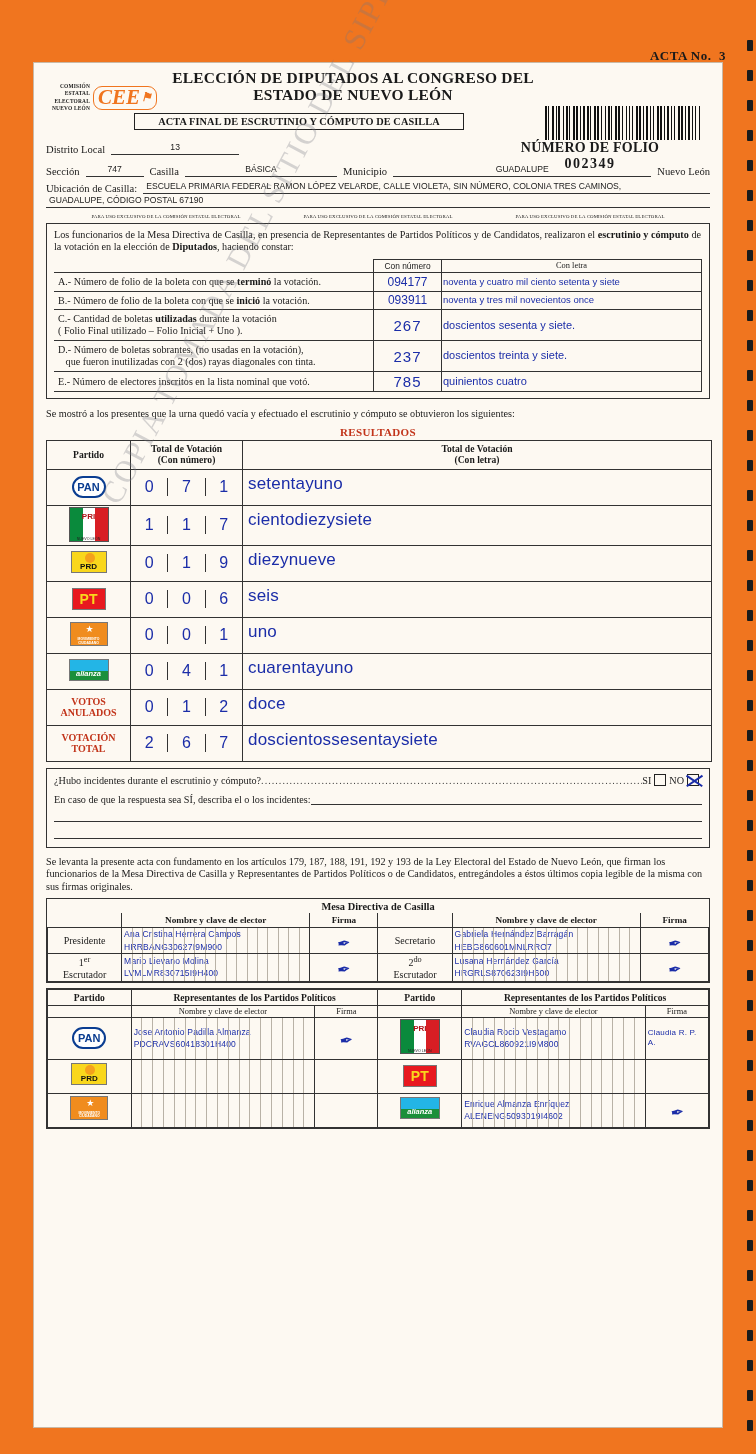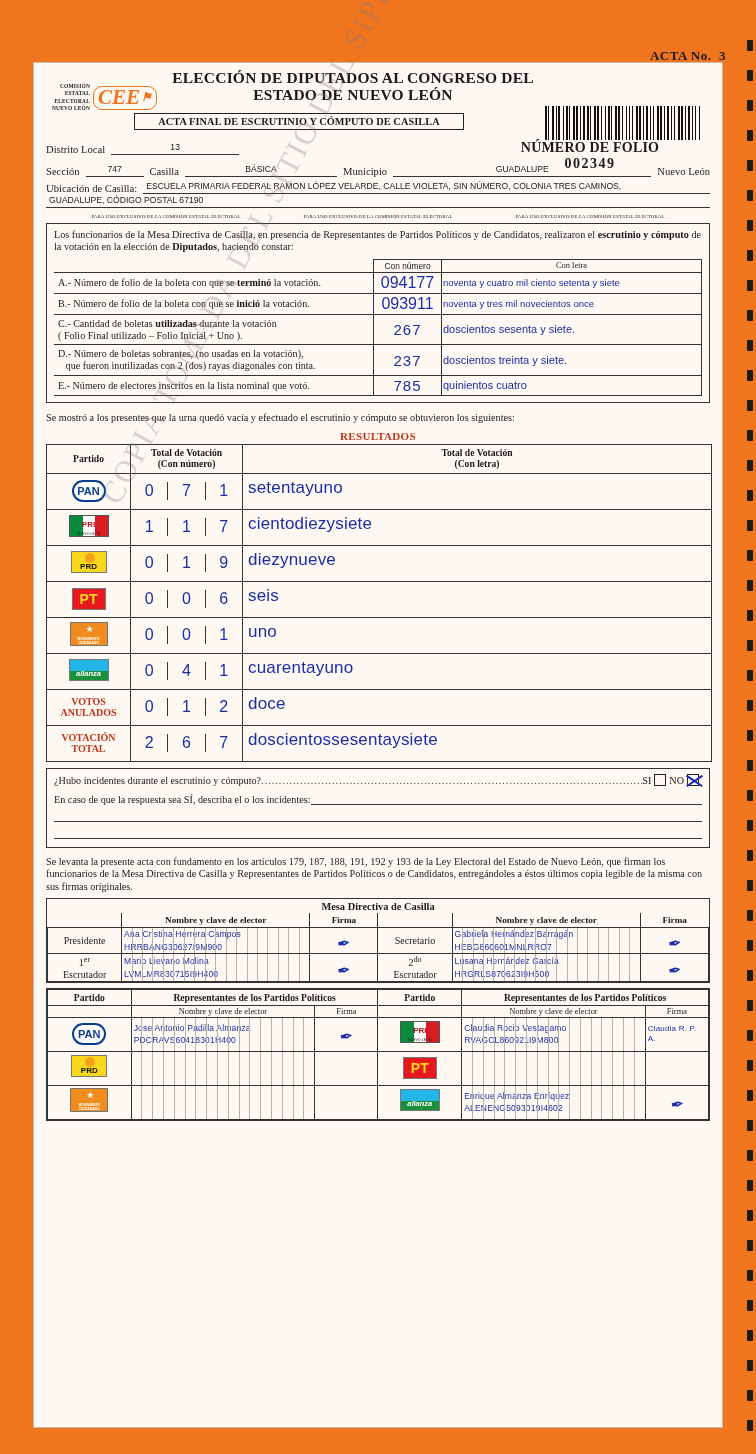--- a/index.html
+++ b/index.html
@@ -156,21 +156,21 @@
   td.num {
     width:68px; text-align:center;
     font-family:"Liberation Sans", sans-serif;
   }
   td.letra { width:260px; }
   .hw {
     font-family:"Liberation Sans", sans-serif;
     color:#1b2da8; font-size:15px;
     letter-spacing:1px;
   }
-  .hw.sm { font-size:16px; letter-spacing:0; }
+  .hw.sm { font-size:12px; letter-spacing:0; }
   .hw.xsm { font-size:9.5px; letter-spacing:0; line-height:1.05; display:block; }
 
   .shown {
     margin:9px 12px 0 12px; font-size:10.2px; line-height:1.2;
   }
   .resultados {
     margin:6px 12px 0 12px;
     text-align:center; color:#c2341a; font-weight:bold; font-size:11px;
     letter-spacing:0.3px;
   }
@@ -213,21 +213,21 @@
 
   
   .plogo { display:inline-block; }
   .pan {
     width:34px;height:22px;border-radius:11px;border:2px solid #0a3d91;
     background:#fff; color:#0a3d91; font-weight:bold; font-size:11px;
     line-height:19px; text-align:center;
     font-family:"Liberation Sans", sans-serif;
   }
   .pri {
-    width:40px;height:22px;
+    width:40px;height:35px;
     background:linear-gradient(90deg,#0a8a3c 33%,#fff 33% 66%,#d81e24 66%);
     border:1px solid #555; position:relative;
     font-family:"Liberation Sans", sans-serif;
   }
   .pri b {
     position:absolute; left:0; right:0; top:4px; text-align:center;
     font-size:8px; color:#b01116;
   }
   .pri i {
     position:absolute; left:0; right:0; bottom:0px; text-align:center;

